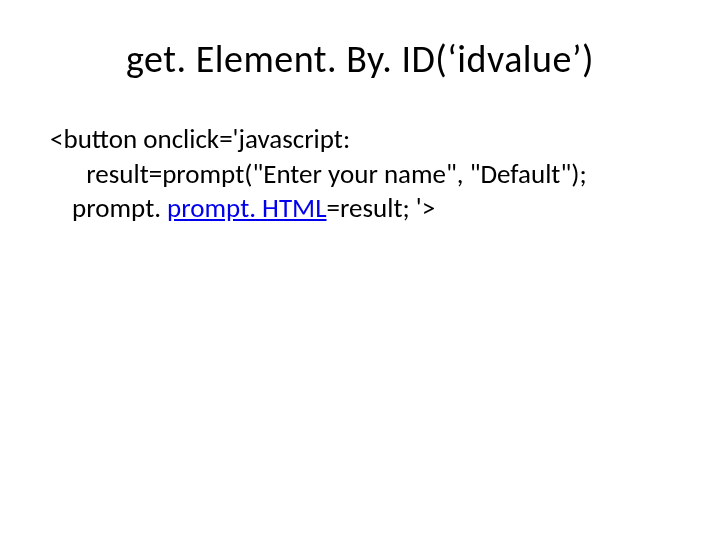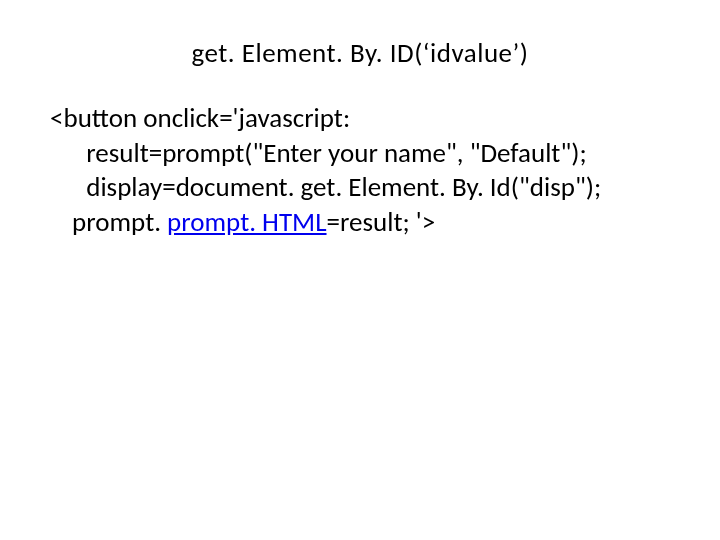--- a/index.html
+++ b/index.html
@@ -11,23 +11,23 @@
     font-family: Calibri, Arial, sans-serif;
     color: #000000;
   }
   .slide {
     box-sizing: border-box;
     width: 720px;
     height: 540px;
     padding: 30px 50px 50px 50px;
   }
   .title {
-    font-size: 27px;
+    font-size: 38px;
     text-align: center;
-    margin: 6px 0 32px 0;
+    margin: 6px 0 40px 0;
     font-weight: 400;
     letter-spacing: 0.5px;
   }
   .body {
     font-size: 27px;
     line-height: 1.28;
   }
   .body .line {
     white-space: pre;
   }
@@ -38,17 +38,16 @@
 </style>
 </head>
 <body>
 
 <div class="slide">
   <div class="title">get. Element. By. ID(‘idvalue’)</div>
 
   <div class="body">
     <div class="line">&lt;button onclick='javascript:</div>
     <div class="line pad1">  result=prompt("Enter your name", "Default");</div>
-    <div class="line pad1">  display=document. get. Element. By. Id("disp");</div>
     <div class="line pad2"><span> prompt. </span><span class="link">prompt. HTML</span><span>=result; '&gt;</span></div>
     <div class="gap"></div>
   </div>
 </div>
 
 </body></html>

